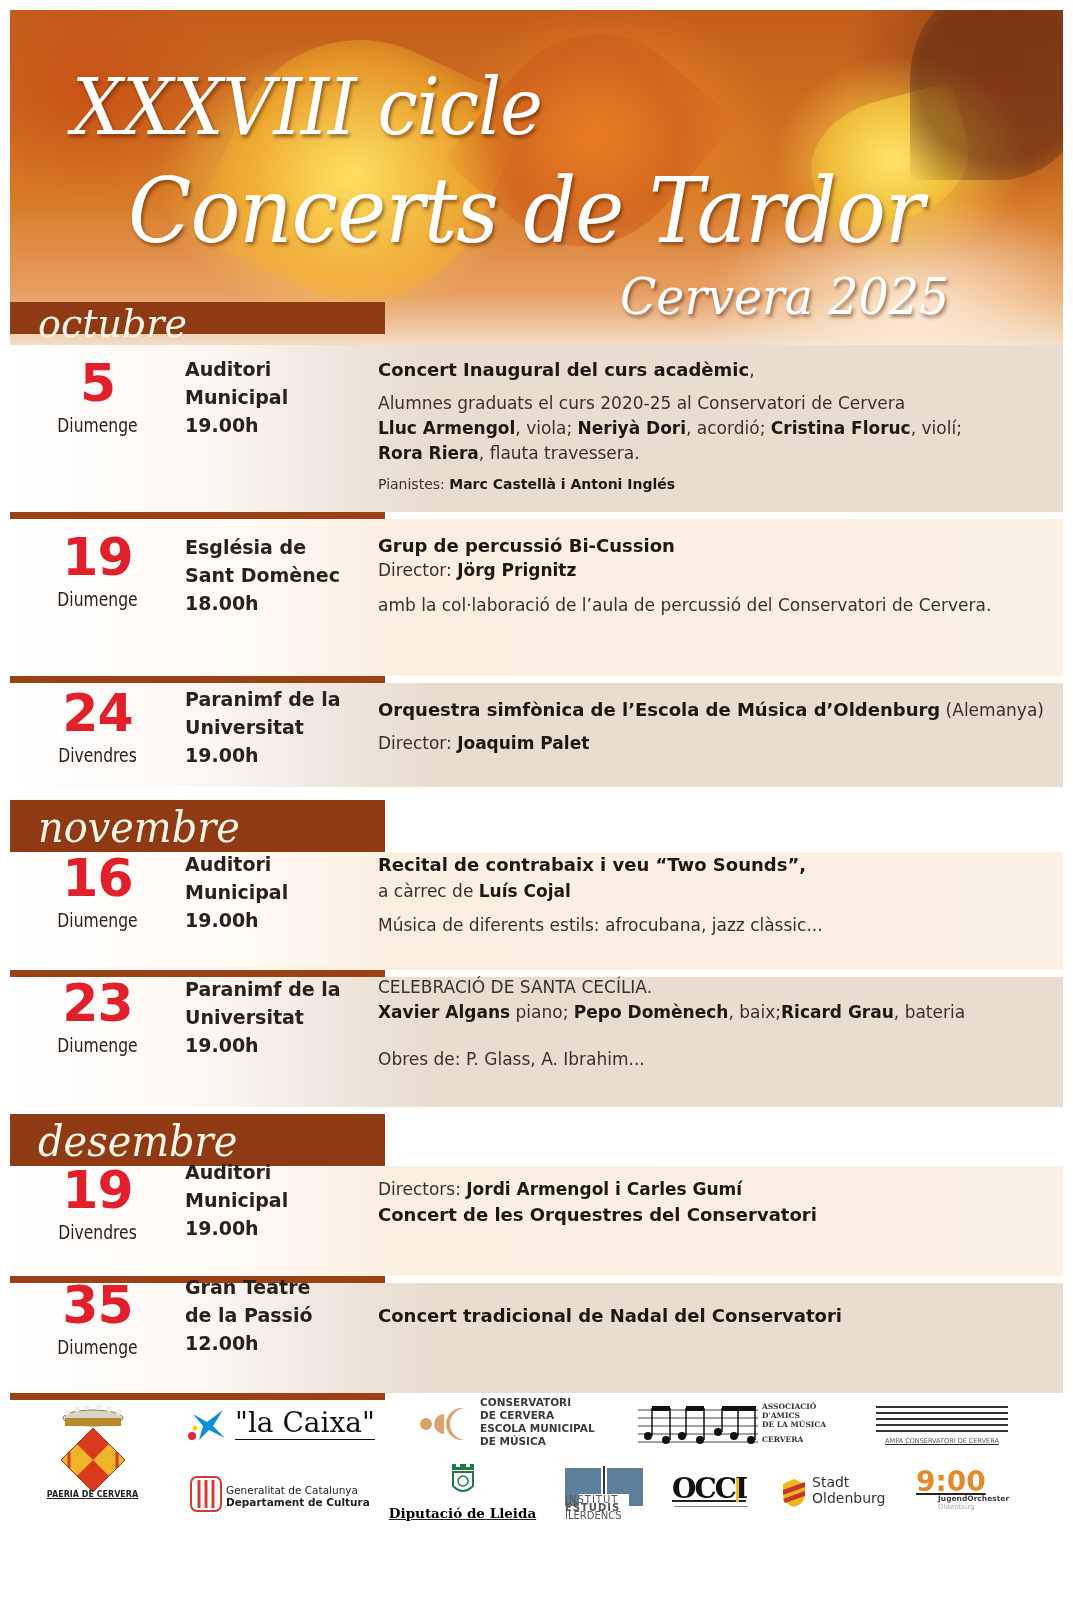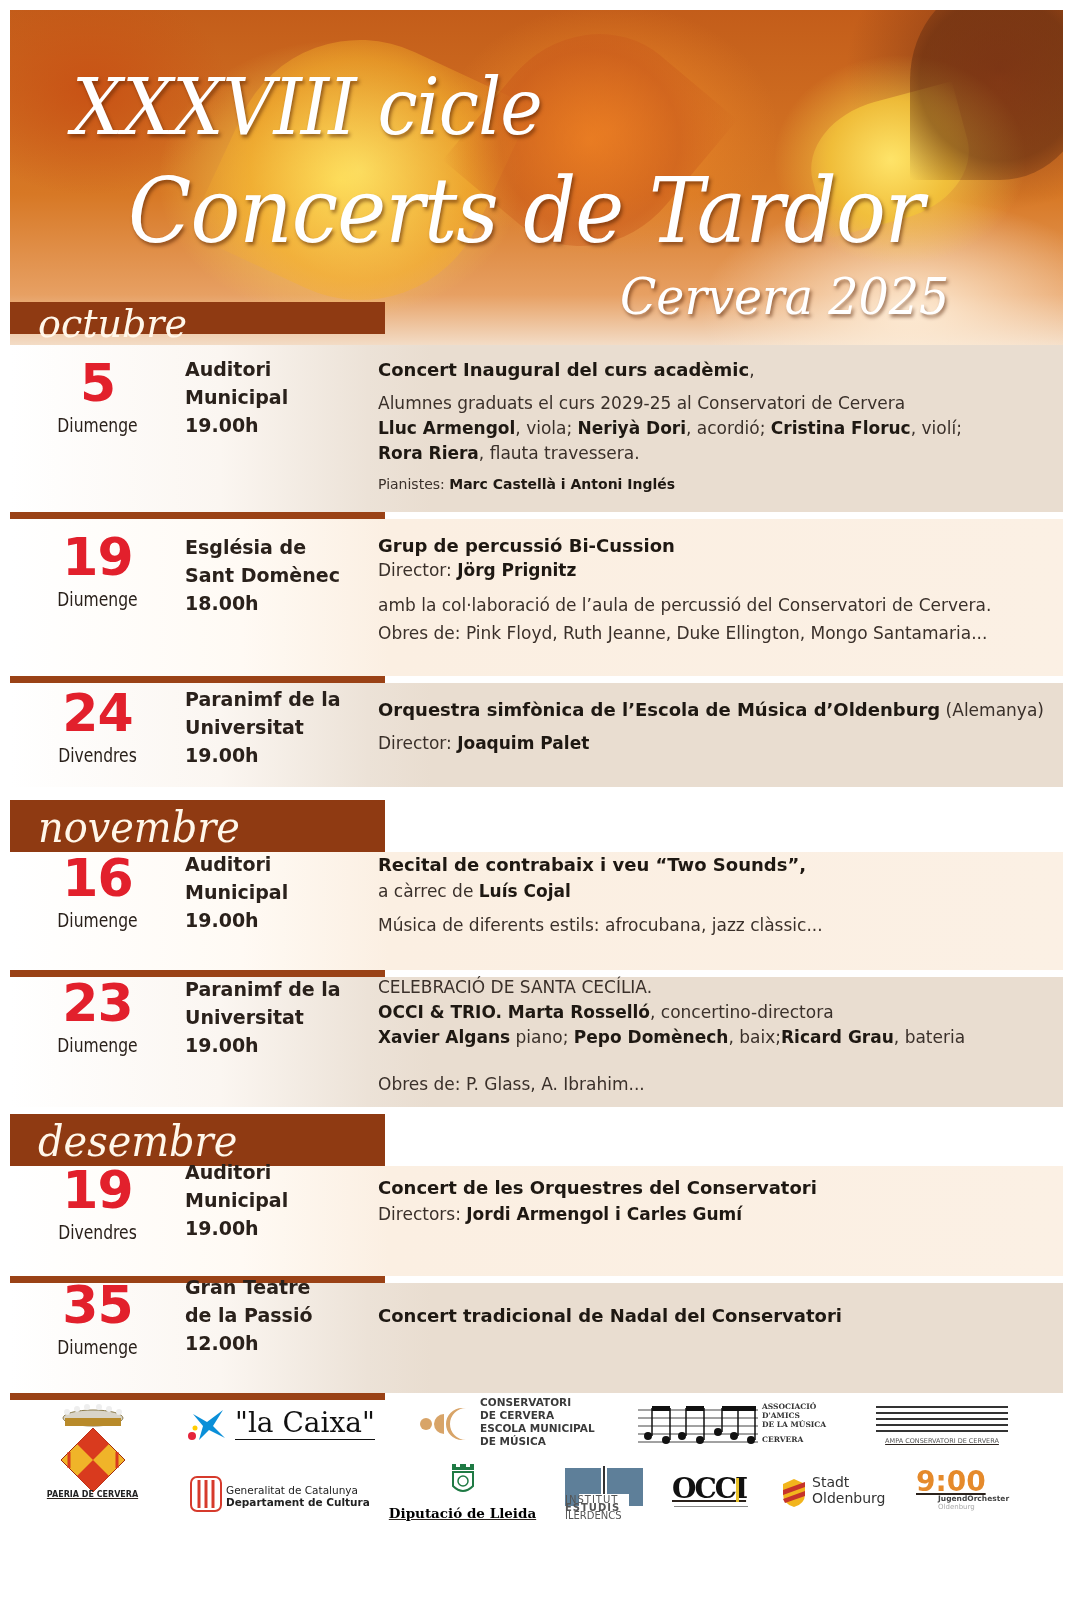--- a/index.html
+++ b/index.html
@@ -86,21 +86,21 @@
     <span class="day-num">5</span>
     <span class="weekday">Diumenge</span>
   </div>
   <div class="venue-col" style="top:10px;">
     <span class="vline">Auditori</span>
     <span class="vline">Municipal</span>
     <span class="vline time">19.00h</span>
   </div>
   <div class="desc-col" style="top:12px;">
     <span class="line"><span class="title">Concert Inaugural del curs acadèmic</span><span>,</span></span>
-    <span class="line gap" style="margin-top:8px;">Alumnes graduats el curs 2029-25 al Conservatori de Cervera</span>
+    <span class="line gap" style="margin-top:8px;">Alumnes graduats el curs 2020-25 al Conservatori de Cervera</span>
     <span class="line">
       <b>Lluc Armengol</b><span>, viola; </span><b>Neriyà Dori</b><span>, acordió; </span><b>Cristina Floruc</b><span>, violí;</span>
     </span>
     <span class="line"><b>Rora Riera</b><span>, flauta travessera.</span></span>
     <span class="line small gap" style="margin-top:6px;"><span>Pianistes: </span><b>Marc Castellà i Antoni Inglés</b></span>
   </div>
 </div>
 <div class="divider" style="top:512px;"></div>
 
 <div class="row cream" style="top:519px;height:157px;">
@@ -110,21 +110,20 @@
   </div>
   <div class="venue-col" style="top:14px;">
     <span class="vline">Església de</span>
     <span class="vline">Sant Domènec</span>
     <span class="vline time">18.00h</span>
   </div>
   <div class="desc-col" style="top:14px;">
     <span class="line title">Grup de percussió Bi-Cussion</span>
     <span class="line"><span>Director: </span><b>Jörg Prignitz</b></span>
     <span class="line" style="margin-top:10px;">amb la col·laboració de l’aula de percussió del Conservatori de Cervera.</span>
-    <span class="line" style="margin-top:3px;">Obres de: Pink Floyd, Ruth Jeanne, Duke Ellington, Mongo Santamaria...</span>
   </div>
 </div>
 <div class="divider" style="top:676px;"></div>
 
 <div class="row grey" style="top:683px;height:104px;">
   <div class="date-col" style="top:4px;">
     <span class="day-num">24</span>
     <span class="weekday">Divendres</span>
   </div>
   <div class="venue-col" style="top:2px;">
@@ -165,21 +164,20 @@
     <span class="day-num">23</span>
     <span class="weekday">Diumenge</span>
   </div>
   <div class="venue-col" style="top:-2px;">
     <span class="vline">Paranimf de la</span>
     <span class="vline">Universitat</span>
     <span class="vline time">19.00h</span>
   </div>
   <div class="desc-col" style="top:-2px;">
     <span class="line">CELEBRACIÓ DE SANTA CECÍLIA.</span>
-    <span class="line"><b>OCCI &amp; TRIO. Marta Rosselló</b><span>, concertino-directora</span></span>
     <span class="line">
       <b>Xavier Algans</b><span> piano; </span><b>Pepo Domènech</b><span>, baix;</span><b>Ricard Grau</b><span>, bateria</span>
     </span>
     <span class="line" style="margin-top:22px;">Obres de: P. Glass, A. Ibrahim...</span>
   </div>
 </div>
 
 <div class="month-bar" style="top:1114px;height:52px;">
   <span style="font-size:42px;line-height:56px;">desembre</span>
 </div>
@@ -188,22 +186,22 @@
   <div class="date-col" style="top:-2px;">
     <span class="day-num">19</span>
     <span class="weekday">Divendres</span>
   </div>
   <div class="venue-col" style="top:-8px;">
     <span class="vline">Auditori</span>
     <span class="vline">Municipal</span>
     <span class="vline time">19.00h</span>
   </div>
   <div class="desc-col" style="top:9px;">
+    <span class="line" style="margin-top:2px;"><span>Directors: </span><b>Jordi Armengol i Carles Gumí</b></span>
     <span class="line title">Concert de les Orquestres del Conservatori</span>
-    <span class="line" style="margin-top:2px;"><span>Directors: </span><b>Jordi Armengol i Carles Gumí</b></span>
   </div>
 </div>
 <div class="divider" style="top:1276px;"></div>
 
 <div class="row grey" style="top:1283px;height:110px;">
   <div class="date-col" style="top:-4px;">
     <span class="day-num">35</span>
     <span class="weekday">Diumenge</span>
   </div>
   <div class="venue-col" style="top:-10px;">

